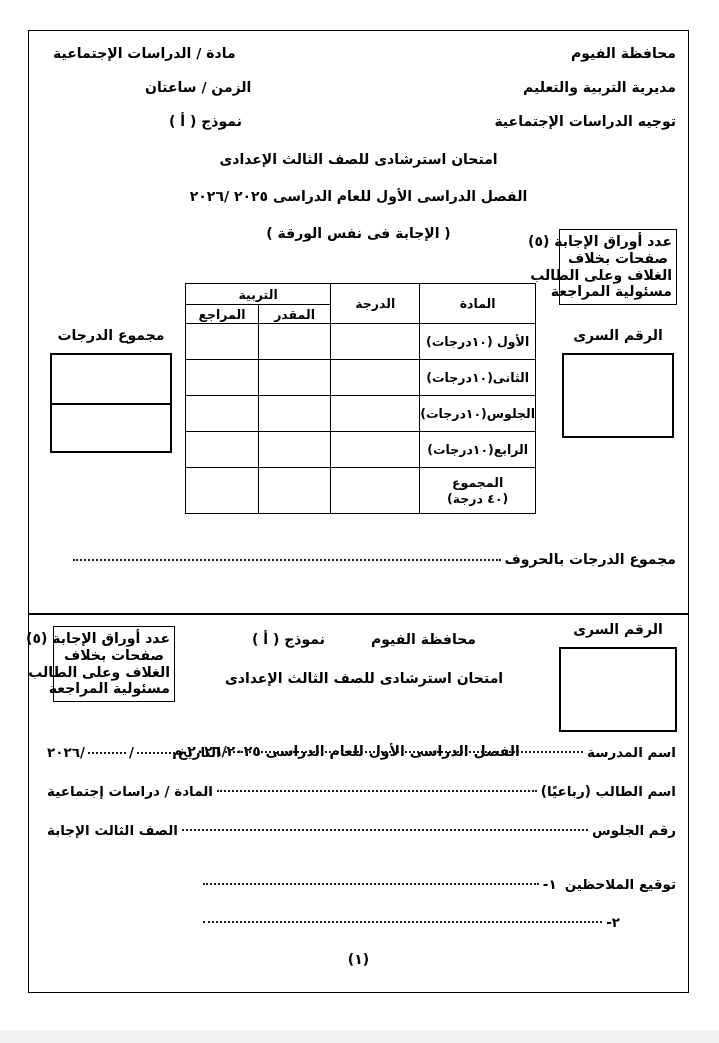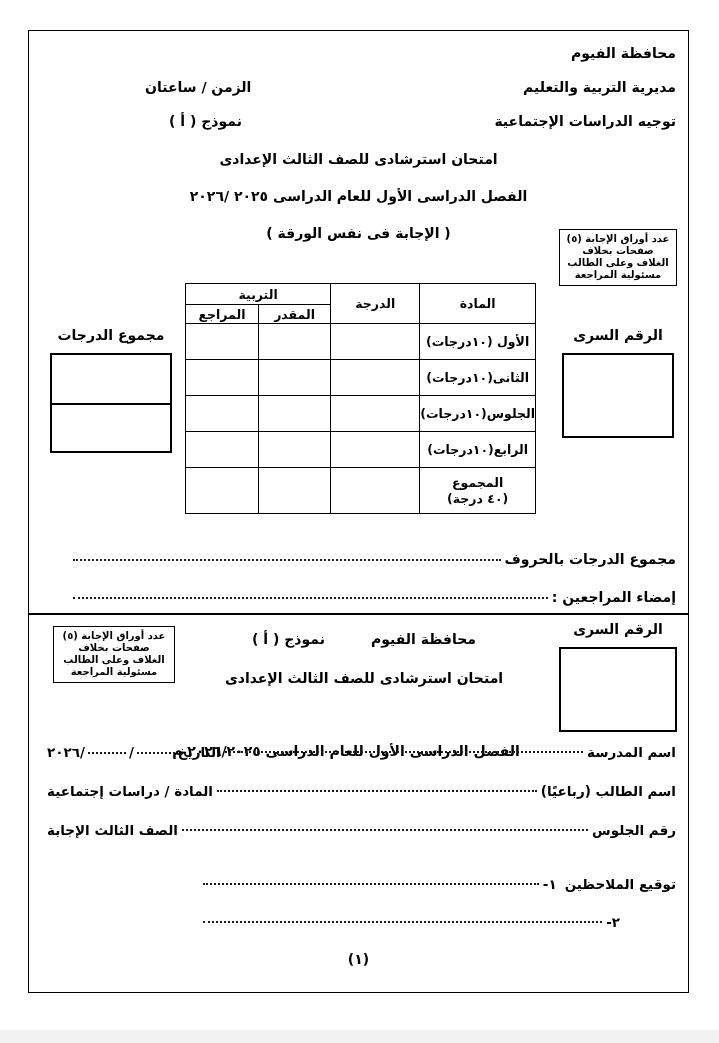--- a/index.html
+++ b/index.html
@@ -29,21 +29,21 @@
   .ar {
     font-family: "DejaVu Sans", "Liberation Sans", sans-serif;
     font-weight: bold;
     color: #000;
     direction: rtl;
     white-space: nowrap;
     line-height: 1.2;
   }
   .t13 { font-size: 13.5px; }
   .t14 { font-size: 14px; }
-  .t9  { font-size: 10px; }
+  .t9  { font-size: 14px; }
 
   
   .hdr-row {
     position: absolute;
     display: flex;
     justify-content: space-between;
     align-items: baseline;
   }
   #hdr1 { left: 24px; right: 12px; top: 14px; }
   #hdr2 { left: 116px; right: 12px; top: 48px; }
@@ -178,20 +178,21 @@
 
   #pagenum { position: absolute; left: 0; right: 0; top: 918px; text-align: center; }
 </style>
 </head>
 <body>
 
 <div class="page">
 
   <div class="hdr-row" id="hdr1">
     <span class="ar t14">محافظة الفيوم</span>
+    <span class="ar t14">مادة  / الدراسات الإجتماعية</span>
   </div>
 
   <div class="hdr-row" id="hdr2">
     <span class="ar t14">مديرية التربية والتعليم</span>
     <span class="ar t14">الزمن / ساعتان</span>
   </div>
 
   <div class="hdr-row" id="hdr3">
     <span class="ar t14">توجيه الدراسات الإجتماعية</span>
     <span class="ar t14">نموذج ( أ )</span>
@@ -276,24 +277,20 @@
         <td></td>
       </tr>
     </tbody>
   </table>
 
   <div class="dot-row" id="row-letters">
     <span class="ar t14">مجموع الدرجات بالحروف</span>
     <span class="dots"></span>
   </div>
 
-  <div class="dot-row" id="row-reviewers">
-    <span class="ar t14">إمضاء المراجعين :</span>
-    <span class="dots"></span>
-  </div>
 
   <div id="divider"></div>
 
   <div class="note-box" id="note-bot">
     <div class="ar t9">عدد أوراق الإجابة (٥)</div>
     <div class="ar t9">صفحات بخلاف</div>
     <div class="ar t9">الغلاف وعلى الطالب</div>
     <div class="ar t9">مسئولية المراجعة</div>
   </div>
 

